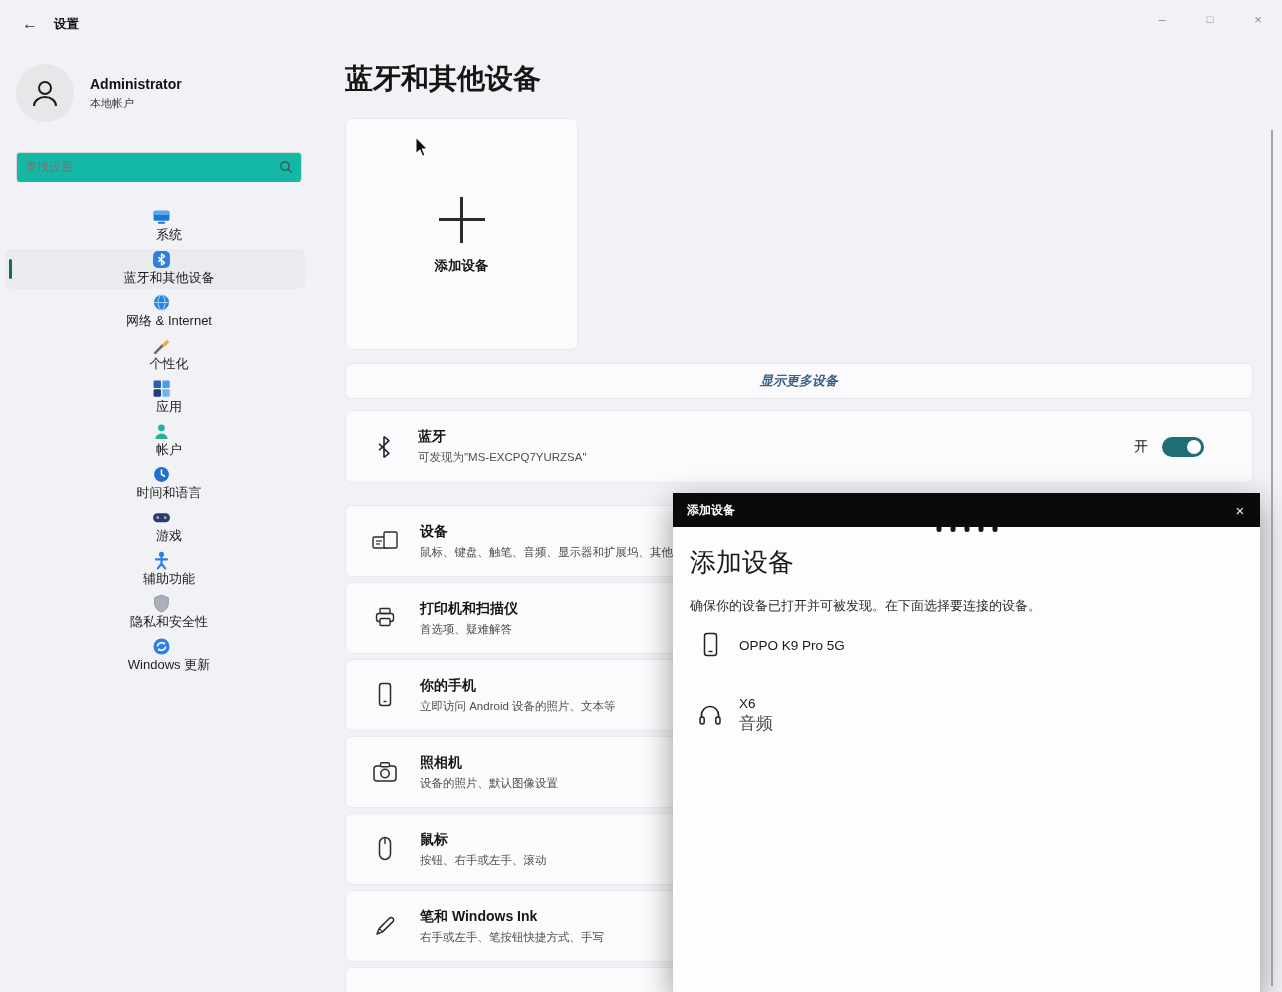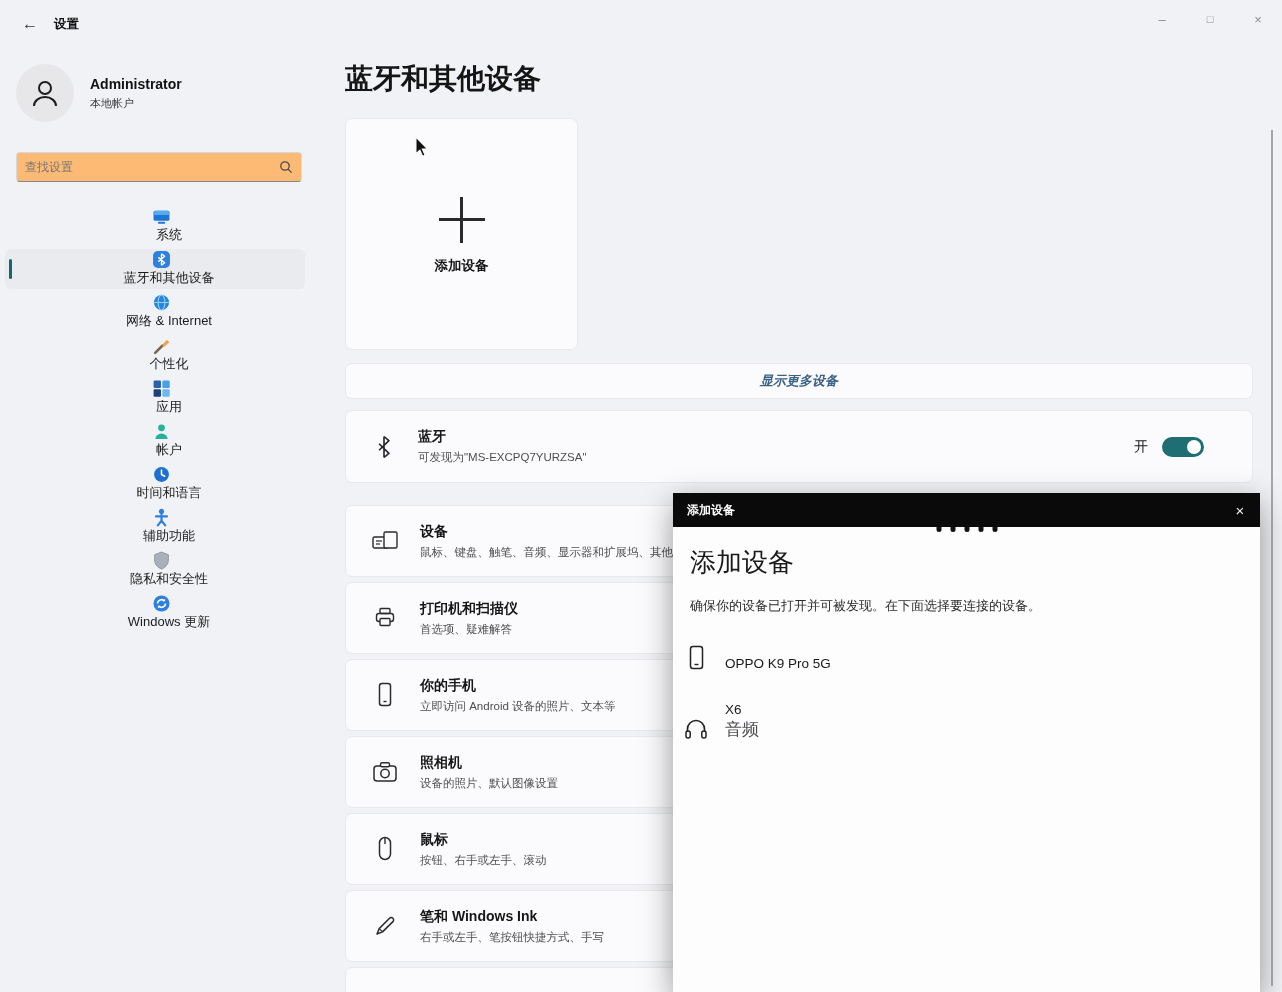--- a/index.html
+++ b/index.html
@@ -17,21 +17,21 @@
              color:#8b8b8b; font-size:13px; }
   .win-btn.maxi { font-size:11px; }
 
   
   .sidebar { position:absolute; left:0; top:48px; width:332px; height:944px;padding-left:38px; }
   .avatar { position:absolute; left:16px; top:16px; width:58px; height:58px; border-radius:50%;
             background:#e7e7ea; display:flex; align-items:center; justify-content:center; }
   .user-name { position:absolute; left:90px; top:28px; font-size:14px; font-weight:bold; color:#111; }
   .user-type { position:absolute; left:90px; top:48px; font-size:11px; color:#3a3a3a; }
   .search-box { position:absolute; left:16px; top:104px; width:286px; height:30px;
-                background:#fdba74; border:1px solid #d9d9dc; border-bottom:1px solid #86868a;
+                background:#14b8a6; border:1px solid #d9d9dc; border-bottom:1px solid #86868a;
                 border-radius:4px; display:flex; align-items:center; padding:0 8px; }
   .search-box input { flex:1; border:none; outline:none; background:transparent;
                       font-size:12px; color:#1a1a1a; font-family:"Liberation Sans",sans-serif; }
   .nav { position:absolute; left:5px; top:158px; width:300px; }
   .nav-item { position:relative; height:40px; margin:0 0 3px 0; border-radius:6px;
               display:flex; align-items:center; padding-left:28px; cursor:default;flex-direction:column; }
   .nav-item.selected { background:#eaebee; }
   .sel-pill { position:absolute; left:4px; top:10px; width:3px; height:20px;
               border-radius:2px; background:#15666e; }
   .nav-icon { width:20px; height:20px; margin-right:16px; display:flex;
@@ -77,22 +77,22 @@
   .dlg-titlebar { position:absolute; top:0; left:0; width:100%; height:34px; background:#0a0a0a;
                   display:flex; align-items:center; }
   .dlg-title { font-size:12px; font-weight:bold; color:#fff; margin-left:14px; }
   .dlg-close { margin-left:auto; width:40px; height:34px; display:flex; align-items:center;
                justify-content:center; color:#f0f0f0; font-size:15px; }
   .dlg-dots { position:absolute; top:34px; left:50%; transform:translateX(-50%);
               display:flex; gap:9px; }
   .dlg-dots i { width:5px; height:5px; border-radius:0 0 3px 3px; background:#101018; }
   .dlg-heading { position:absolute; left:17px; top:52px; font-size:26px; color:#1a1a1a; }
   .dlg-desc { position:absolute; left:17px; top:104px; font-size:13px; color:#2c2c2c; }
-  .dlg-item { position:absolute; left:0; width:100%; display:flex; align-items:flex-end;
-              padding-left:10px; height:52px; }
+  .dlg-item { position:absolute; left:0; width:100%; display:flex; align-items:center;
+              padding-left:24px; height:52px; }
   .dlg-item-icon { width:26px; margin-right:16px; display:flex; justify-content:center; color:#222; }
   .dlg-item-name { font-size:13.5px; color:#1a1a1a; }
   .dlg-item-sub { font-size:17px; color:#4f4f52; margin-top:1px; }
 
   
   .scrollbar { position:absolute; right:9px; top:130px; width:2px; height:856px;
                background:#7d7d82; opacity:.65; z-index:20; }
   .watermark { position:absolute; right:14px; bottom:12px; z-index:30;
                font-size:33px; font-weight:bold; color:#0d0d0d; letter-spacing:2px;
                text-shadow:-2px -2px 0 #fff, 2px -2px 0 #fff, -2px 2px 0 #fff,
@@ -201,20 +201,30 @@
       <div class="nav-item">
         <span class="nav-icon">
           <svg width="19" height="19" viewBox="0 0 18 18">
             <circle cx="9" cy="9" r="7" fill="#1d6fd0"></circle>
             <path d="M9 9 V4.8 M9 9 l3 1.6" stroke="#fff" stroke-width="1.5" stroke-linecap="round"></path>
           </svg>
         </span>
         <span class="nav-label">时间和语言</span>
       </div>
 
+      <div class="nav-item">
+        <span class="nav-icon">
+          <svg width="19" height="19" viewBox="0 0 18 18">
+            <rect x="1" y="5" width="16" height="8.5" rx="4.2" fill="#2a3c66"></rect>
+            <circle cx="5.5" cy="9.2" r="1.3" fill="#9fb4e8"></circle>
+            <circle cx="12.5" cy="9.2" r="1.3" fill="#9fb4e8"></circle>
+          </svg>
+        </span>
+        <span class="nav-label">游戏</span>
+      </div>
 
       <div class="nav-item">
         <span class="nav-icon">
           <svg width="19" height="19" viewBox="0 0 18 18">
             <circle cx="9" cy="3.2" r="2.4" fill="#2d7fe0"></circle>
             <path d="M9 6.5 V12 M3.8 8 H14.2 M9 12 L5.5 16.5 M9 12 L12.5 16.5" stroke="#2d7fe0" stroke-width="2.1" stroke-linecap="round"></path>
           </svg>
         </span>
         <span class="nav-label">辅助功能</span>
       </div>

